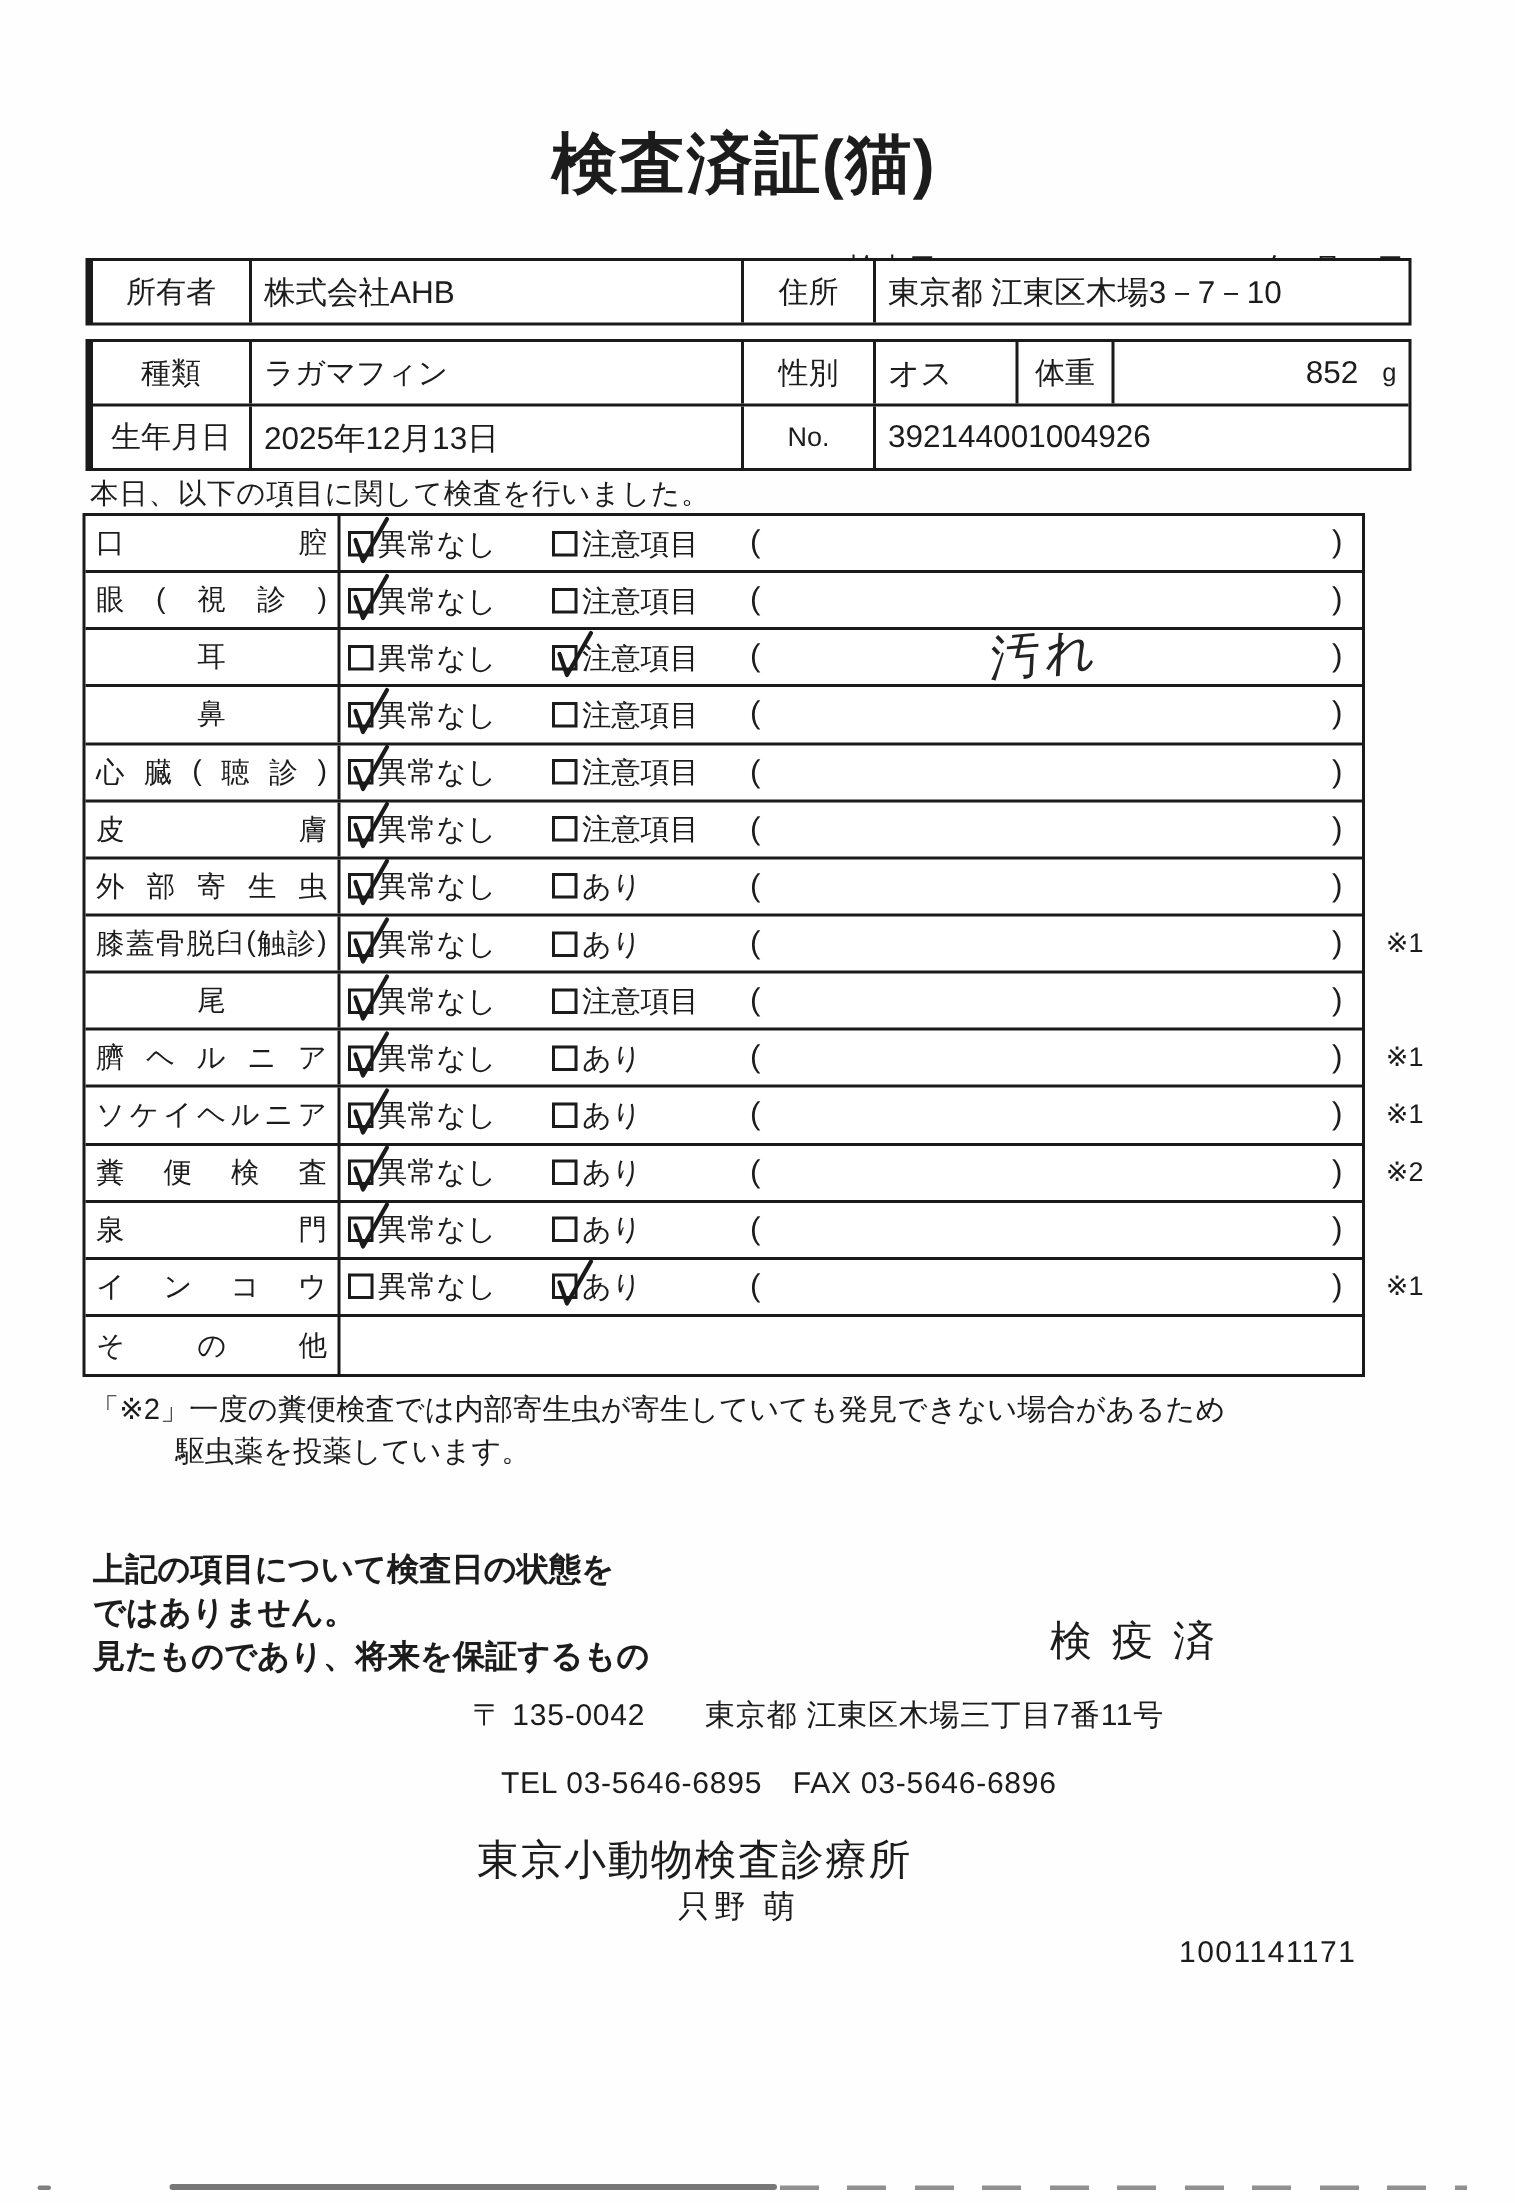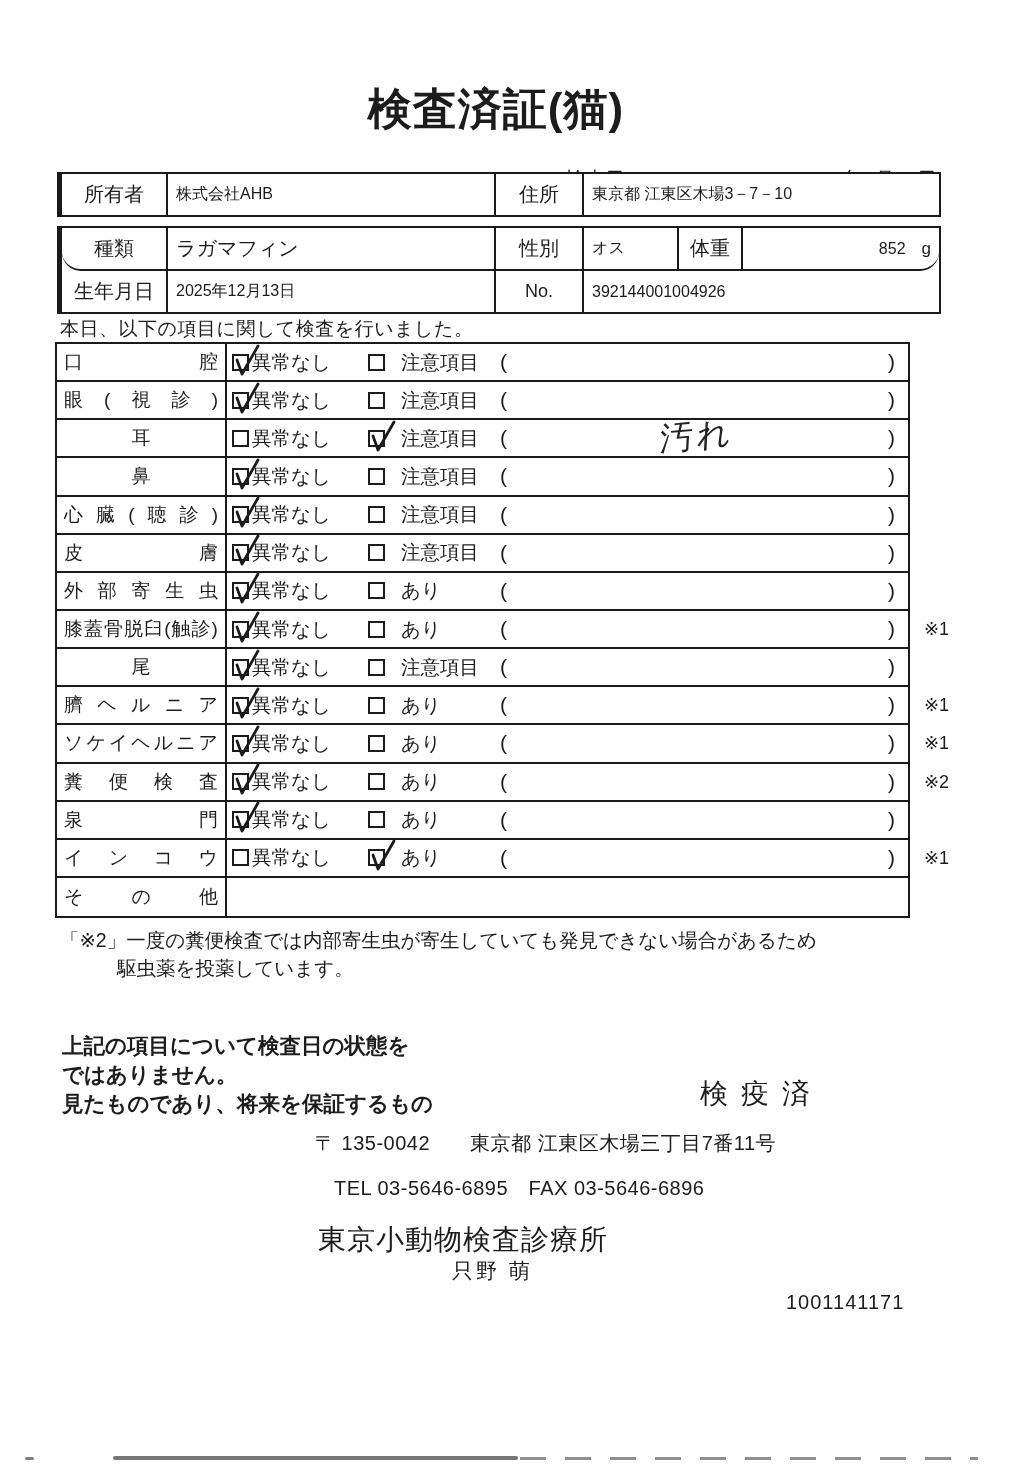--- a/index.html
+++ b/index.html
@@ -23,35 +23,35 @@
   }
 
   
   .htable {
     position:absolute; left:57px; width:884px;
     border:2px solid #1a1a1a; border-left-width:5px;
     background:#fff;
   }
   .owner-table { top:172px; height:45px; display:flex; }
   .pet-table   { top:226px; height:88px; display:flex; flex-direction:column; }
-  .hrow { display:flex; flex:1;border-radius:19px; }
+  .hrow { display:flex; flex:1; }
   .pet-table .hrow:first-child { border-bottom:2px solid #1a1a1a; }
   .hcell {
     display:flex; align-items:center; font-size:20px;
     border-right:2px solid #1a1a1a; padding:0 8px; overflow:hidden;
   }
   .hcell.last { border-right:none; }
   .hcell.lab { justify-content:center; padding:0 8px; }
   .w-lab1 { width:106px; } .w-val1 { width:328px; }
   .w-lab2 { width:88px; }  .w-val2 { width:95px; }
   .w-lab3 { width:64px; }
   .flexfill { flex:1; }
   .weight-cell { justify-content:flex-end; gap:16px; padding-right:8px; }
   .weight-cell .unit { font-size:17px; }
-  .big-val { font-size:16px; }
+  .big-val { font-size:21px; }
 
   
   .intro { position:absolute; top:316px; left:60px; font-size:19px; letter-spacing:0.5px; }
 
   
   .exam-table {
     position:absolute; top:342px; left:55px; width:855px;
     border:2px solid #1a1a1a; background:#fff;
   }
   .exam-row {
@@ -61,21 +61,21 @@
   .exam-row:last-child { border-bottom:none; }
   .exam-label {
     width:170px; border-right:2px solid #1a1a1a;
     display:flex; justify-content:space-between; align-items:center;
     padding:0 7px; font-size:19px;
   }
   .exam-label.single { justify-content:center; }
   .exam-content { flex:1; display:flex; align-items:center; padding-left:5px; }
   .opt { display:flex; align-items:center; }
   .opt1 { width:136px; }
-  .opt2 { width:132px;gap:13px; }
+  .opt2 { width:132px; }
   .opt-text { font-size:19.5px; }
   .checkbox {
     width:17px; height:17px; border:2.5px solid #1b1b1b;
     display:inline-block; position:relative; margin-right:3px;
     flex:none; background:#fff;
   }
   .checkmark { position:absolute; left:-4px; top:-13px; overflow:visible; pointer-events:none; }
   .paren-area {
     flex:1; display:flex; justify-content:space-between; align-items:center;
     padding-right:13px; font-size:21px;

